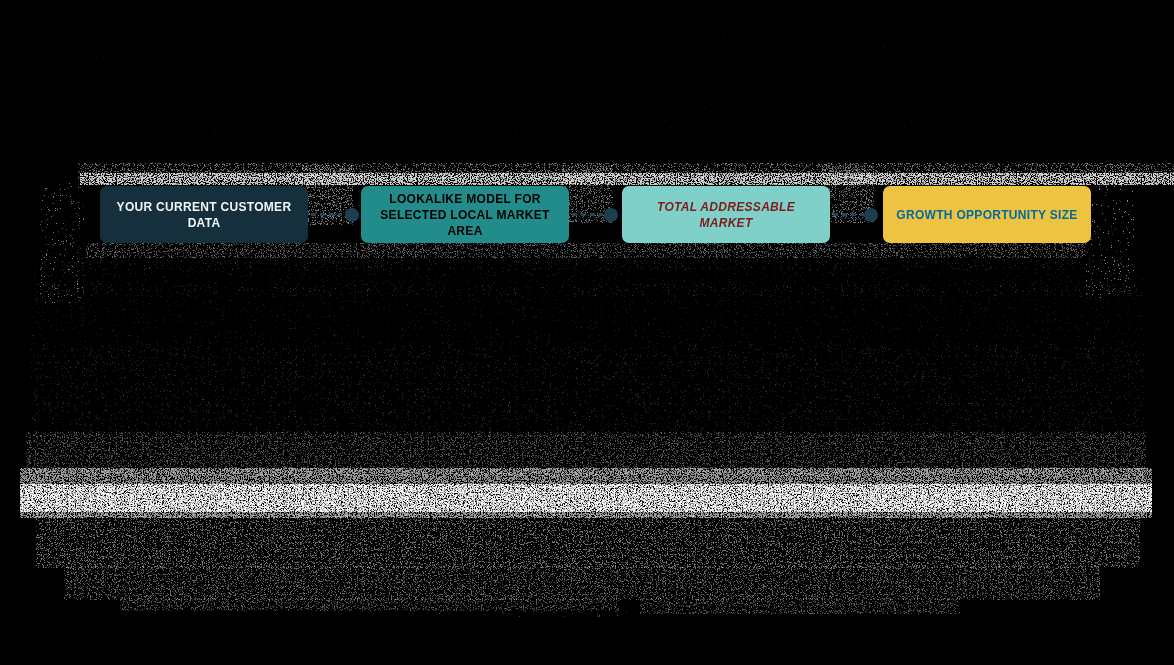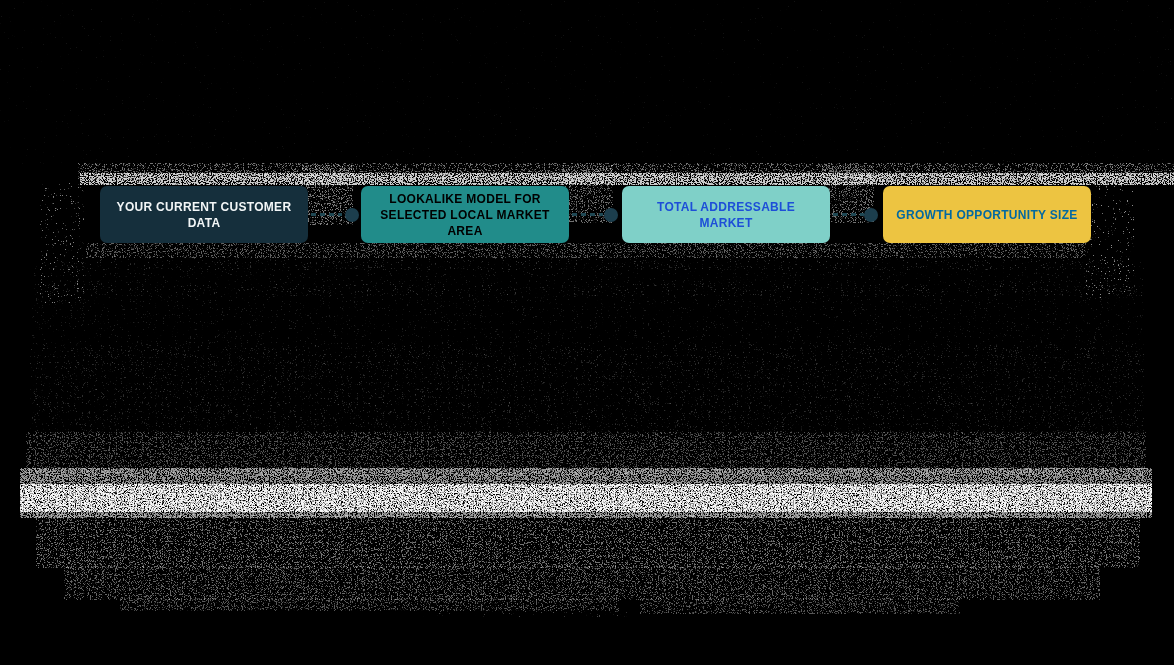--- a/index.html
+++ b/index.html
@@ -130,20 +130,20 @@
   <div class="connector-dot" style="left: 864px; background-color: rgb(28, 62, 77);"></div>
 
   <div id="flow-row">
     <div class="step-box" style="background-color: rgb(21, 47, 60);">
       <span style="color: rgb(242, 246, 247);">YOUR CURRENT CUSTOMER DATA</span>
     </div>
     <div class="step-box" style="background-color: rgb(33, 140, 138);">
       <span style="color: #000000;">LOOKALIKE MODEL FOR SELECTED LOCAL MARKET AREA</span>
     </div>
     <div class="step-box" style="background-color: rgb(127, 208, 200);">
-      <span style="color: #1d4ed8;">TOTAL ADDRESSABLE MARKET</span>
+      <span style="color: #7f1d1d; font-style: italic;">TOTAL ADDRESSABLE MARKET</span>
     </div>
     <div class="step-box" style="background-color: rgb(237, 196, 65);">
       <span style="color: #0369a1;">GROWTH OPPORTUNITY SIZE</span>
     </div>
   </div>
 
 </div>
 
 </body></html>

